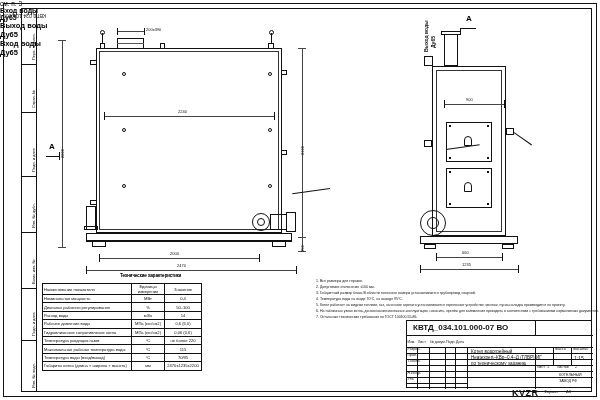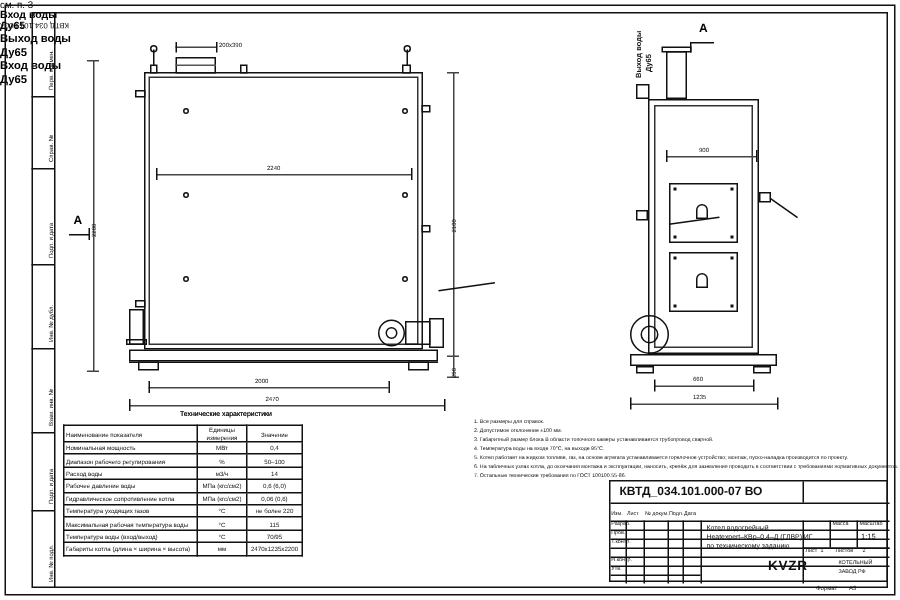--- a/index.html
+++ b/index.html
@@ -311,19 +311,19 @@
     <div class="cell" style="left:166px;top:27px;">Масштаб</div>
     <div class="cell" style="left:167px;top:35px;font-size:5px;">1:15</div>
     <div class="cell" style="left:148px;top:27px;">Масса</div>
     <div class="cell" style="left:130px;top:45px;">Лист</div>
     <div class="cell" style="left:140px;top:45px;">1</div>
     <div class="cell" style="left:150px;top:45px;">Листов</div>
     <div class="cell" style="left:168px;top:45px;">2</div>
 
     <div class="cell" style="left:152px;top:53px;">КОТЕЛЬНЫЙ</div>
     <div class="cell" style="left:152px;top:59px;">ЗАВОД  РФ</div>
-    <div class="cell logo" style="left:105px;top:52px;font-size:9px;">KVZR</div>
+    <div class="cell logo" style="left:105px;top:68px;font-size:9px;">KVZR</div>
   </div>
 
   <div class="txt" style="left:544px;top:390px;font-size:4px;">Формат</div>
   <div class="txt" style="left:566px;top:390px;font-size:4px;">А3</div>
 
 </div>
 
 </body></html>

